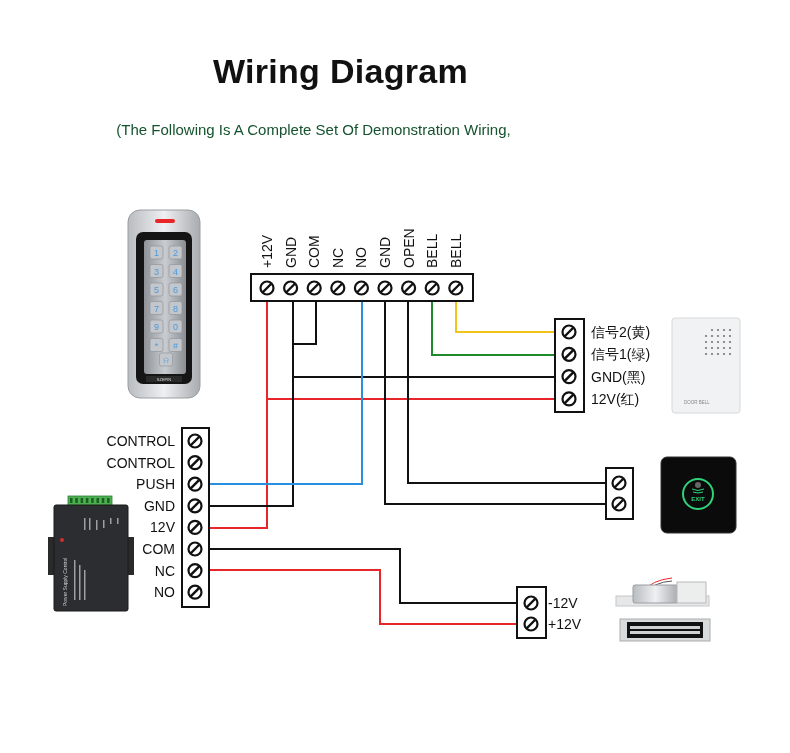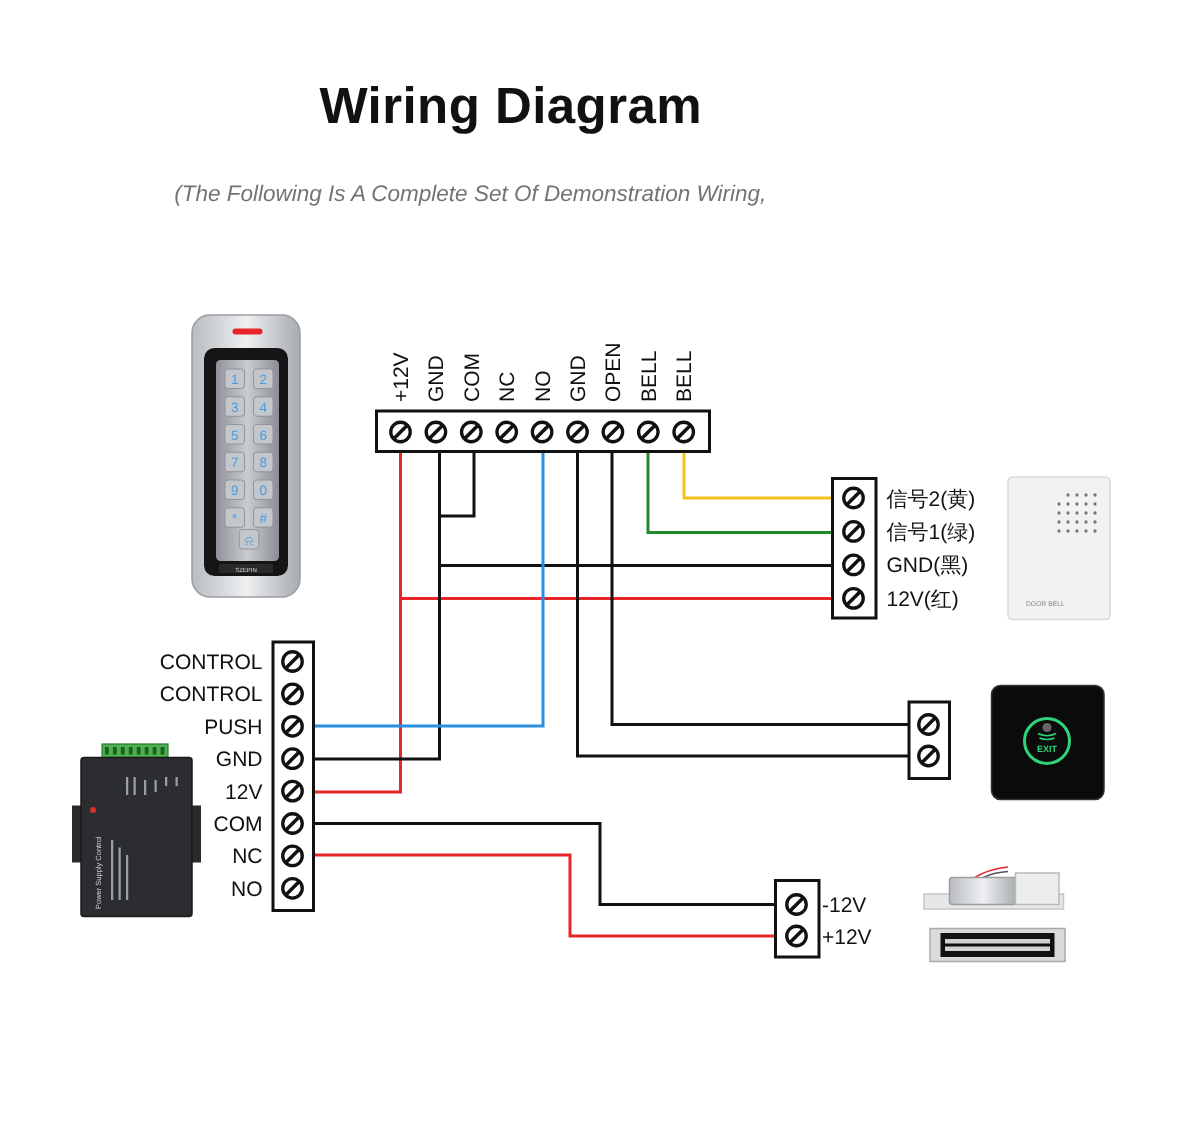--- a/index.html
+++ b/index.html
@@ -1,18 +1,18 @@
 <!DOCTYPE html>
 <html><head>
 <meta charset="utf-8">
 <style>
   html, body { margin:0; padding:0; background:#ffffff; }
   body { width:790px; height:753px; position:relative; overflow:hidden; font-family:"Liberation Sans", "DejaVu Sans", sans-serif; color:#111; }
   .title { position:absolute; left:0; width:681px; top:52px; text-align:center; font-size:34px; font-weight:bold; letter-spacing:0.3px; }
-  .subtitle { position:absolute; left:0; width:627px; top:118px; text-align:center; font-size:15px; line-height:24px; color:#737373;font-style:italic; }
+  .subtitle { position:absolute; left:0; width:627px; top:118px; text-align:center; font-size:15px; line-height:24px; color:#14532d; }
   svg { position:absolute; left:0; top:0; }
   .lbl { font-family:"Liberation Sans", "DejaVu Sans", sans-serif; font-size:14px; fill:#111; }
 </style>
 </head>
 <body>
 
 <div class="title">Wiring Diagram</div>
 <div class="subtitle">
   <div>(The Following Is A Complete Set Of Demonstration Wiring,</div>
 </div>

